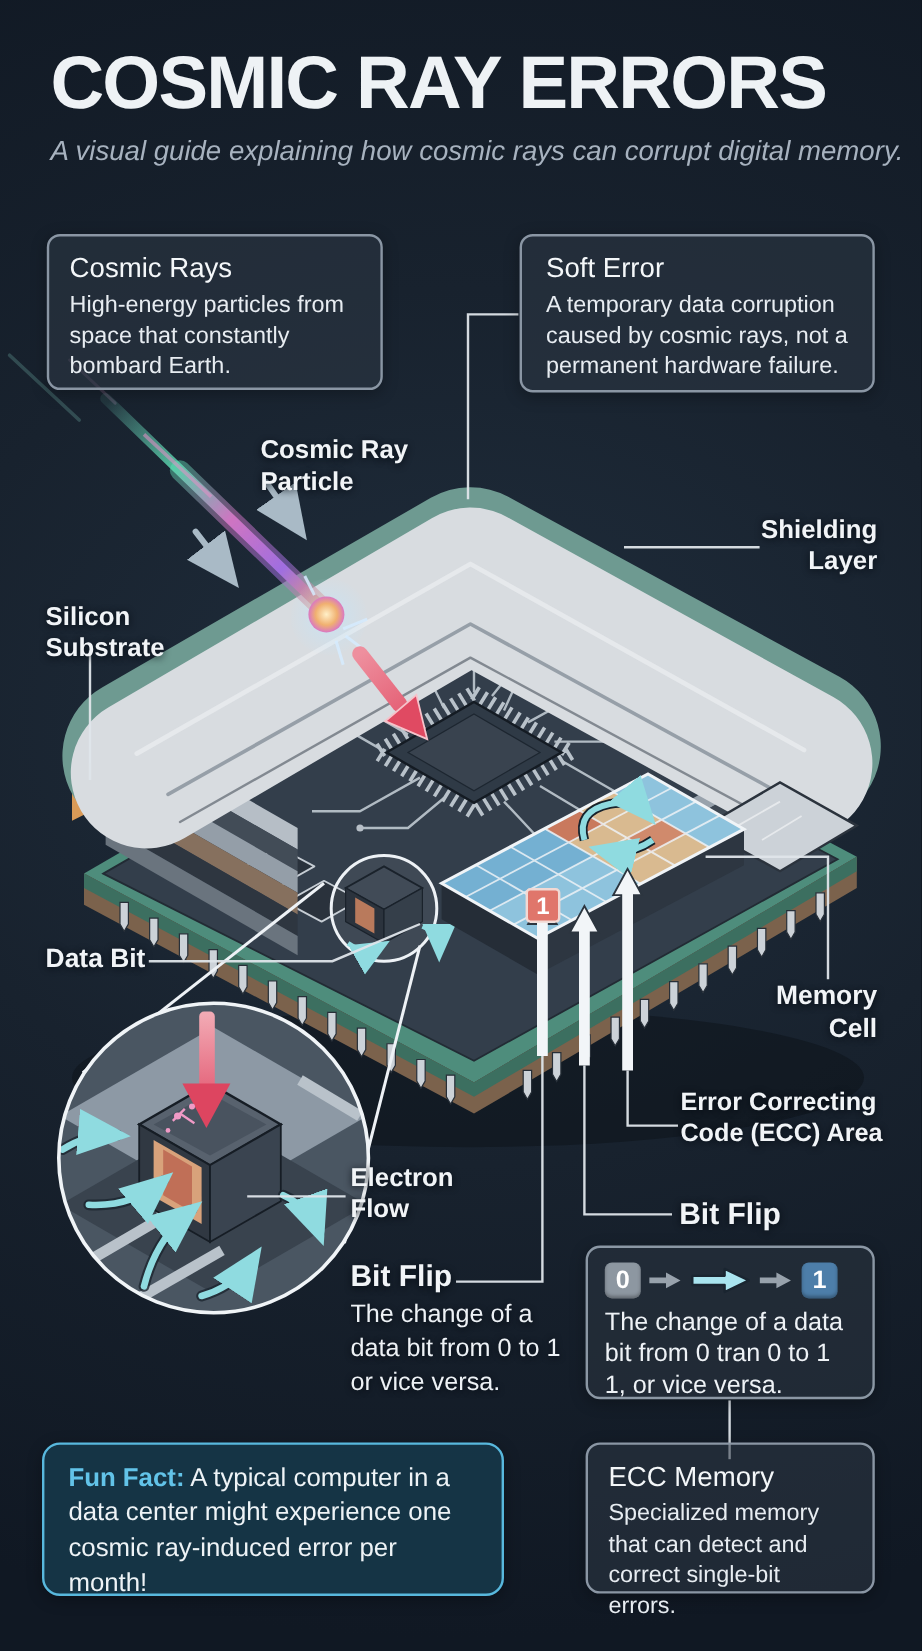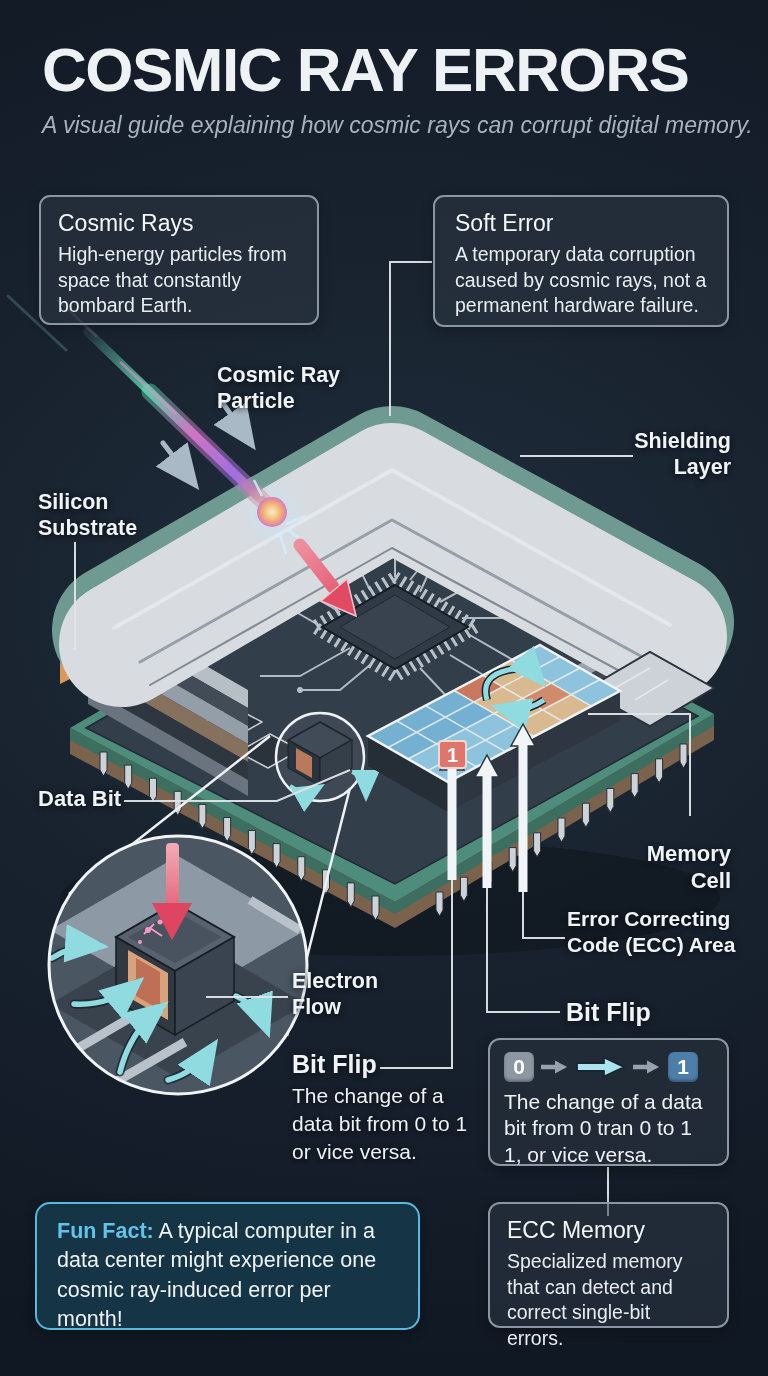--- a/index.html
+++ b/index.html
@@ -335,23 +335,23 @@
   <h3>Cosmic Rays</h3>
   <p>High-energy particles from space that constantly bombard Earth.</p>
 </div>
 <div class="cbox" style="left:433px;top:195px;width:296px;height:132px;padding-left:20px;">
   <h3>Soft Error</h3>
   <p>A temporary data corruption caused by cosmic rays, not a permanent hardware failure.</p>
 </div>
 
 <div class="lbl" style="left:217px;top:362px;width:130px;">Cosmic Ray Particle</div>
 <div class="lbl r" style="right:37px;top:428px;width:110px;">Shielding Layer</div>
-<div class="lbl" style="left:38px;top:489px;width:120px;">Silicon Substrate</div>
+<div class="lbl" style="left:38px;top:501px;width:120px;">Silicon Substrate</div>
 <div class="lbl" style="left:38px;top:786px;font-size:22px;">Data Bit</div>
-<div class="lbl r" style="right:37px;top:817px;width:95px;font-size:22px;margin-top:24px;">Memory Cell</div>
+<div class="lbl r" style="right:37px;top:817px;width:95px;font-size:22px;">Memory Cell</div>
 <div class="lbl" style="left:567px;top:906px;width:185px;font-size:21px;">Error Correcting Code (ECC) Area</div>
 <div class="lbl big" style="left:566px;top:997px;">Bit Flip</div>
 <div class="lbl" style="left:292px;top:968px;width:100px;">Electron Flow</div>
 <div class="lbl big" style="left:292px;top:1049px;">Bit Flip</div>
 <div id="bitflip-left-body">The change of a data bit from 0 to 1 or vice versa.</div>
 
 <div class="cbox" id="panel-bitflip">
   <div class="bitrow">
     <span class="bitsq b0">0</span>
     <svg width="28" height="16" viewBox="0 0 30 16">

